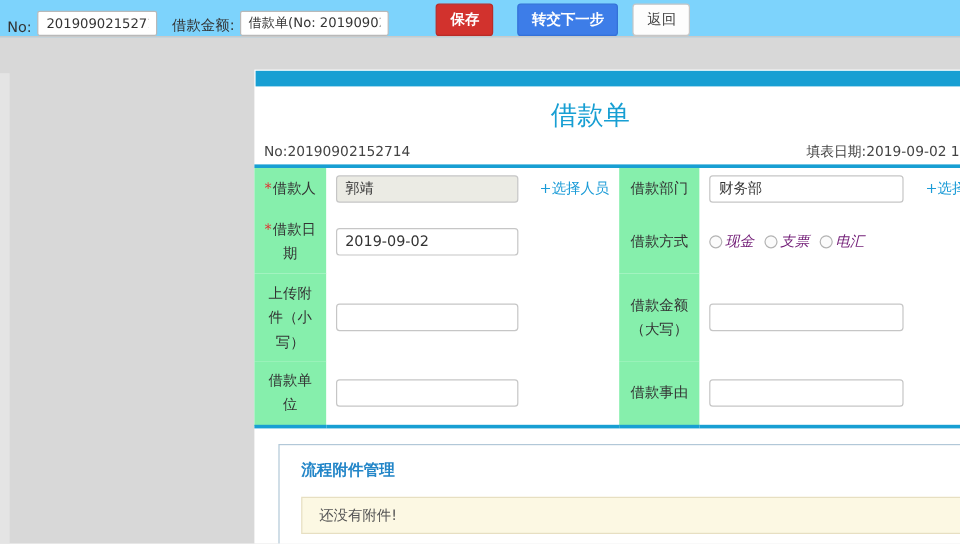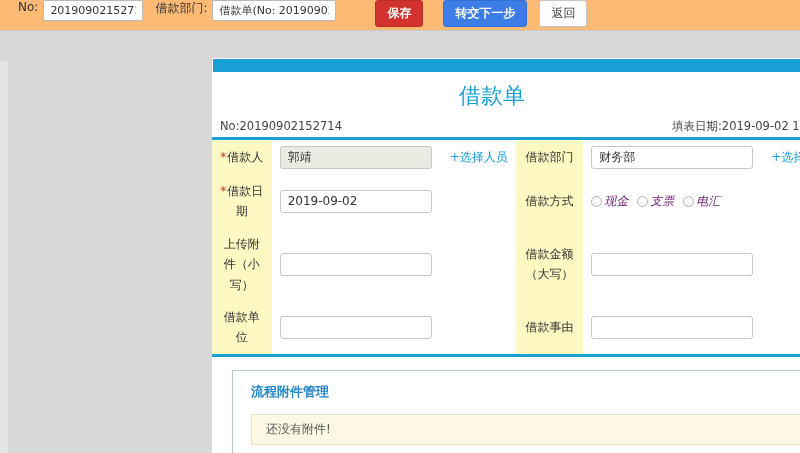--- a/index.html
+++ b/index.html
@@ -11,21 +11,21 @@
     font-size: 12px;
     color: #333;
   }
   
   .header { position: absolute; top: 0; left: 0; width: 800px; background: #fff; z-index: 5; }
   .tabbar { display: flex; background: #fff; border-bottom: 1px solid #d5d5d5; height: 29px; }
   .tab { padding: 7px 15px; font-size: 12px; color: #333; background: #f1f1f1;
          border-right: 1px solid #d9d9d9; cursor: pointer; white-space: nowrap; }
   .tab.active { background: #fff; color: #1a95d5; border-right: 1px solid #d9d9d9; }
   .tabbar-rest { flex: 1; background: #fff; }
-  .toolbar { display: flex; align-items: flex-start; padding: 0 18px; background: #fdba74;
+  .toolbar { display: flex; align-items: flex-end; padding: 0 6px; background: #7dd3fc;
              border-bottom: 1px solid #c9c9c9; height: 31px; }
   .tb-label { font-size: 12px; color: #333; margin-right: 5px; white-space: nowrap; }
   .tb-input { height: 21px; border: 1px solid #b9b9b9; border-radius: 2px; font-size: 11px;
               padding: 1px 6px; color: #333; font-family: inherit; }
   .no-input { width: 100px; margin-right: 12px; }
   .proc-input { width: 124px; }
   .btn { font-size: 12px; font-weight: bold; border-radius: 3px; padding: 4px 11px;
          cursor: pointer; border: 1px solid transparent; white-space: nowrap; font-family: inherit; }
   .btn-save { background: #d2322d; color: #fff; border-color: #b92c28; margin-left: 39px; }
   .btn-next { background: #3d7de8; color: #fff; border-color: #3371d8; margin-left: 20px; }
@@ -35,21 +35,21 @@
   .panel { position: absolute; left: 212px; top: 58px; width: 638px; height: 600px; background: #fff; }
   .panel-bluebar { height: 13px; background: #189fd3; margin: 1px 1px 0 1px; }
   .panel-title { width: 560px; text-align: center; color: #189fd3; font-size: 22px; padding: 9px 0 5px 0; }
   .panel-meta { position: relative; height: 21px; font-size: 11.5px; color: #444; }
   .meta-no { position: absolute; left: 8px; top: 3px; }
   .meta-date { position: absolute; left: 460px; top: 3px; white-space: nowrap; }
   .blue-divider { height: 3px; background: #189fd3; }
   
   .form-table { width: 100%; border-collapse: collapse; border-bottom: 3px solid #189fd3; }
   .form-table td { vertical-align: middle; }
-  td.lbl { background: #fef9c3; font-size: 12px; color: #333; text-align: center; padding: 6px 6px; line-height: 1.7; }
+  td.lbl { background: #86efac; font-size: 12px; color: #333; text-align: center; padding: 6px 6px; line-height: 1.7; }
   td.lbl .req { color: #e03131; margin-right: 1px; }
   col.c-lbl1 { width: 75px; } col.c-inp1 { width: 200px; }
   col.c-lbl2 { width: 88px; } col.c-inp2 { width: 275px; }
   td.inp { background: #fff; padding: 6px 8px; font-size: 12px; white-space: nowrap; }
   .f-input { height: 23px; border: 1px solid #c6c6c6; border-radius: 3px; padding: 4px 7px;
              font-size: 12px; width: 152px; font-family: inherit; color: #333; vertical-align: middle; }
   .f-input.ro { background: #ebebe4; }
   .f-input.wide { width: 162px; }
   .sel-link { color: #1a9bd7; font-size: 12px; margin-left: 18px; text-decoration: none; cursor: pointer; }
   .radio-group { display: inline-flex; gap: 9px; align-items: center; }
@@ -66,21 +66,21 @@
   .btn-upload { margin-top: 11px; background: #3d7de8; color: #fff; font-size: 12px; font-weight: bold;
                 padding: 5px 11px; border: 1px solid #3371d8; border-radius: 3px; cursor: pointer; font-family: inherit; }
 </style>
 </head>
 <body>
 
 <div class="header">
   <div class="toolbar">
     <span class="tb-label">No:</span>
     <input class="tb-input no-input" value="20190902152714" style="">
-    <span class="tb-label">借款部门:</span>
+    <span class="tb-label">借款金额:</span>
     <input class="tb-input proc-input" value="借款单(No: 20190902152714)郭靖" style="">
     <button class="btn btn-save">保存</button>
     <button class="btn btn-next">转交下一步</button>
     <button class="btn btn-back">返回</button>
   </div>
 </div>
 
 <div class="left-strip"></div>
 
 <div class="panel">

